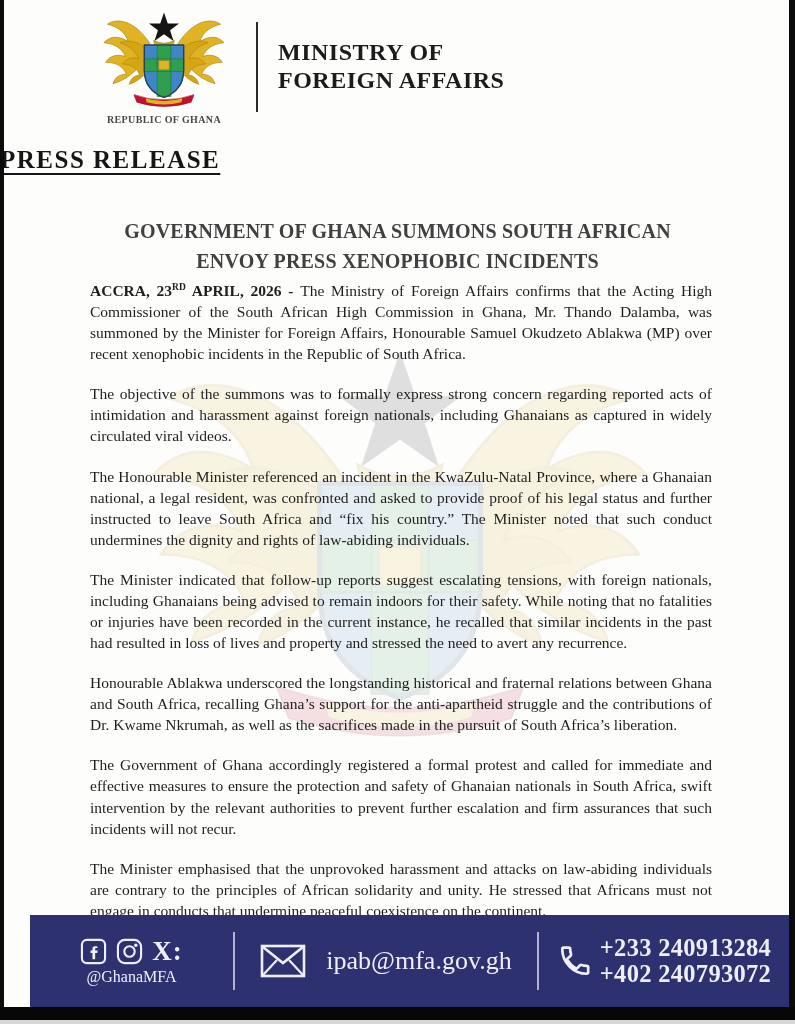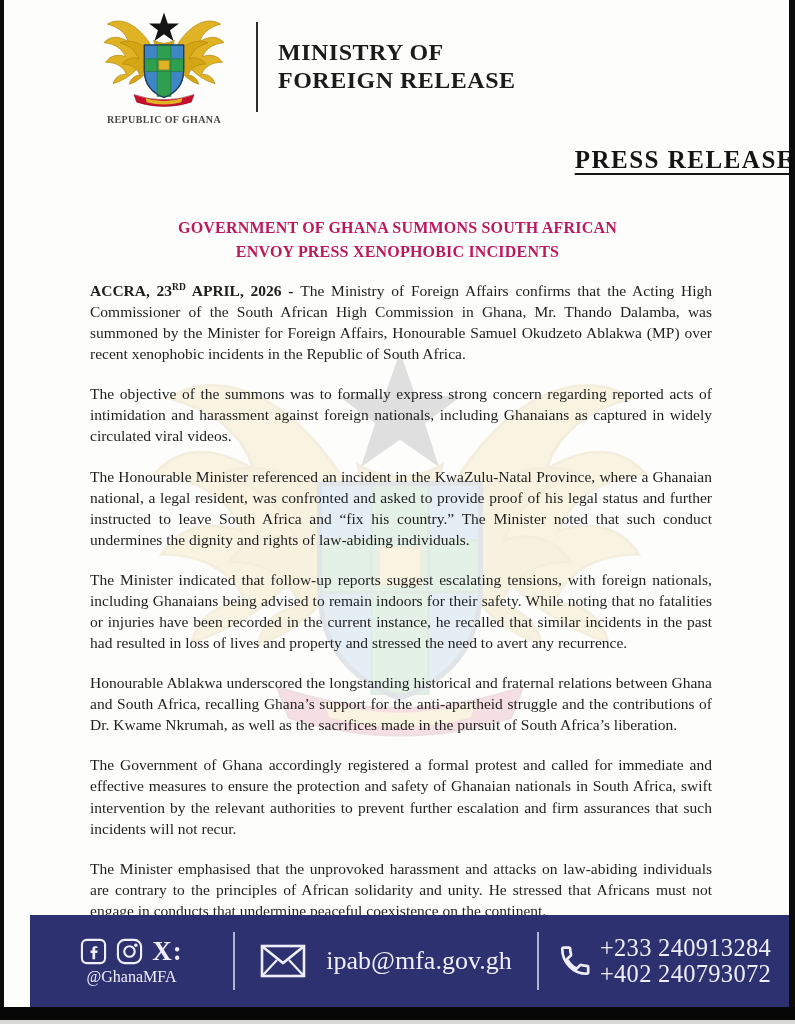--- a/index.html
+++ b/index.html
@@ -17,27 +17,27 @@
   
   .header{position:absolute;left:94px;top:8px;display:flex;align-items:flex-start;}
   .logo-block{width:140px;text-align:center;}
   .logo-block svg{display:block;margin:0 auto;}
   .logo-caption{font-size:10px;font-weight:bold;color:#474747;letter-spacing:.4px;margin-top:2px;white-space:nowrap;}
   .hdr-divider{width:2px;height:90px;background:#2b2b2b;margin:14px 20px 0 22px;}
   .ministry-title{padding-top:30px;font-size:24px;font-weight:bold;line-height:1.18;color:#1b1b1b;letter-spacing:.5px;}
 
   
   .press-release{
-    position:absolute;left:0;top:146px;width:100%;text-align:right;
+    position:absolute;left:0;top:146px;width:100%;text-align:left;
     font-size:25px;font-weight:bold;letter-spacing:1.5px;color:#151515;
   }
   .press-release span{text-decoration:underline;text-decoration-thickness:2px;text-underline-offset:5px;}
   .doc-title{
     position:absolute;left:0;top:216px;width:100%;text-align:center;
-    font-size:16px;font-weight:bold;line-height:1.5;color:#be185d;letter-spacing:.2px;
+    font-size:20px;font-weight:bold;line-height:1.5;color:#404040;letter-spacing:.2px;
   }
 
   
   .body-text{
     position:absolute;left:90px;top:280px;width:622px;
     font-size:15.5px;line-height:1.36;text-align:justify;color:#1e1e1e;
   }
   .body-text p{margin:0 0 19px 0;}
   .dateline{font-weight:bold;}
   .dateline sup{font-size:9.5px;vertical-align:super;line-height:0;}
@@ -51,21 +51,21 @@
     background:#2e3170;color:#efeefb;display:flex;align-items:center;
   }
   .f-sec1{width:203px;display:flex;flex-direction:column;align-items:center;justify-content:center;line-height:1.1;}
   .f-icons{display:flex;align-items:center;gap:9px;}
   .f-x{font-size:27px;font-weight:bold;letter-spacing:1px;}
   .f-handle{font-size:16px;margin-top:1px;}
   .f-divider{width:2px;height:58px;background:#c9c9e6;opacity:.85;}
   .f-sec2{width:302px;display:flex;align-items:center;justify-content:center;gap:20px;}
   .f-email{font-size:26px;}
   .f-sec3{flex:1;display:flex;align-items:center;justify-content:center;gap:8px;}
-  .f-phones{font-size:24.5px;font-weight:normal;line-height:1.08;letter-spacing:.3px;}
+  .f-phones{font-size:24.5px;font-weight:bold;line-height:1.08;letter-spacing:.3px;}
 </style>
 </head>
 <body>
 
 <svg width="0" height="0" style="position:absolute">
   <defs>
     <g id="ghana-arms">
 
       <g fill="#e0b324" stroke="#b3860e" stroke-width="1.2">
         <path d="M86,62 C60,22 30,16 12,28 C32,33 44,44 48,58 C30,47 16,49 6,60 C26,62 38,71 43,84 C28,79 16,83 9,94 C28,94 40,102 45,115 C33,114 25,120 22,131 C42,125 60,112 70,97 Z"></path>
@@ -104,21 +104,21 @@
   <div class="header">
     <div class="logo-block">
       <svg width="136" height="104" viewBox="0 0 220 180">
         <use href="#ghana-arms"></use>
       </svg>
       <div class="logo-caption">REPUBLIC OF GHANA</div>
     </div>
     <div class="hdr-divider"></div>
     <div class="ministry-title">
       <div>MINISTRY OF</div>
-      <div>FOREIGN RELEASE</div>
+      <div>FOREIGN AFFAIRS</div>
     </div>
   </div>
 
   <div class="press-release">
     <span>PRESS RELEASE</span>
   </div>
 
   <div class="doc-title">
     <div>GOVERNMENT OF GHANA SUMMONS SOUTH AFRICAN</div>
     <div>ENVOY PRESS XENOPHOBIC INCIDENTS</div>

